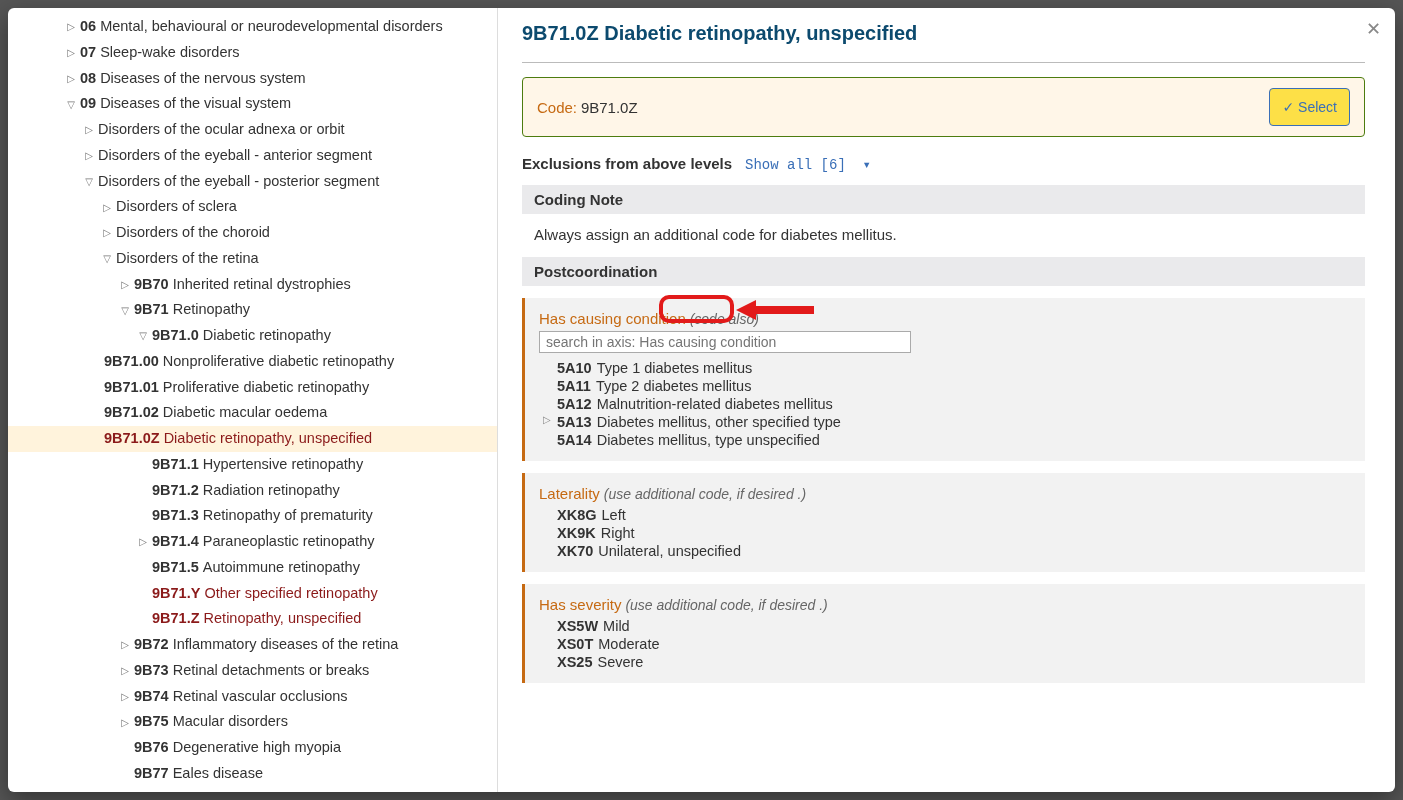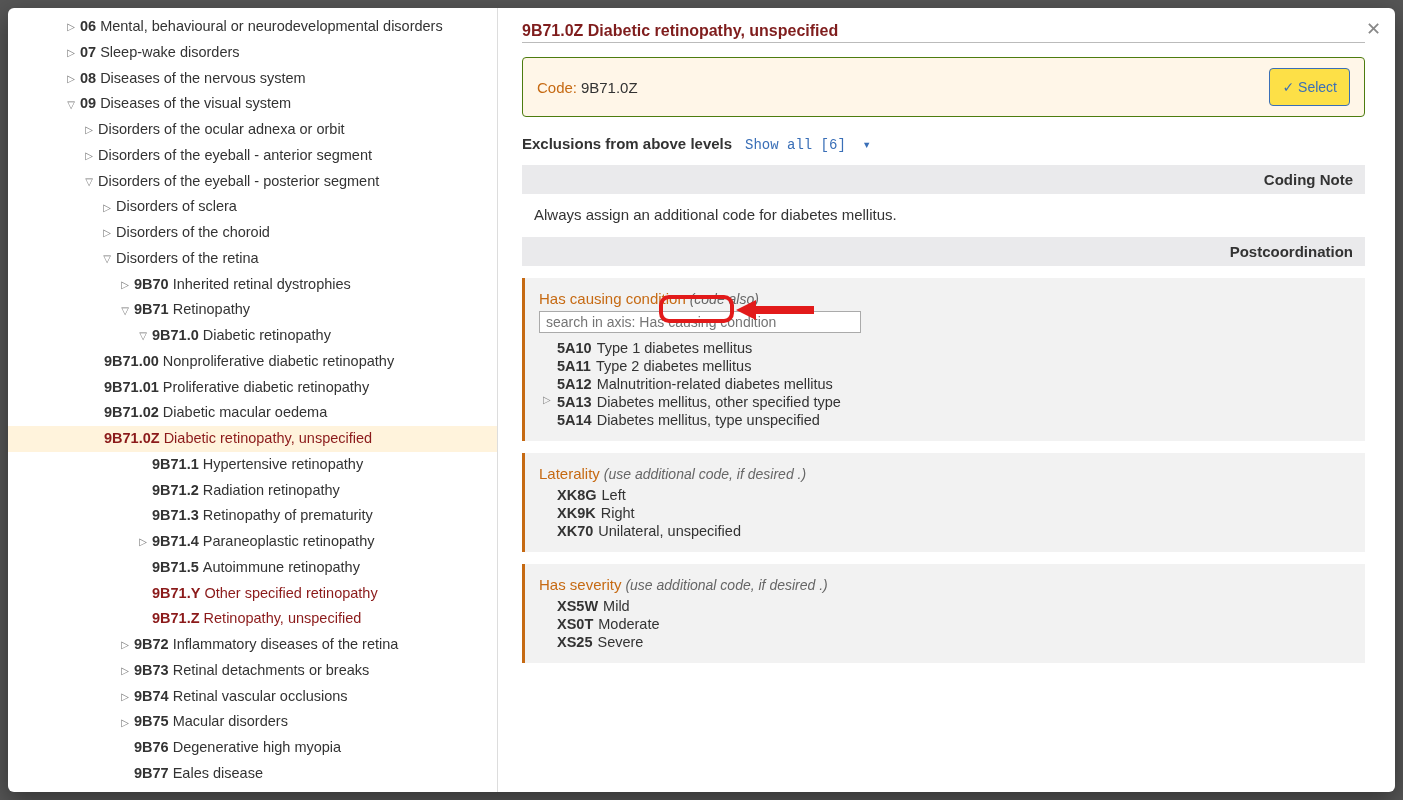--- a/index.html
+++ b/index.html
@@ -71,25 +71,25 @@
     .lvl-4 { padding-left: 128px; }
     .lvl-5 { padding-left: 80px; }
 
     
     .right-panel {
       flex: 1;
       padding: 14px 30px 14px 24px;
       overflow-y: auto;
     }
     h1.title {
-      font-size: 16px;
+      font-size: 20px;
       font-weight: bold;
-      color: #7f1d1d;
+      color: #0c4a6e;
       border-bottom: 1px solid #bbb;
-      padding-bottom: 2px;
+      padding-bottom: 17px;
       margin-bottom: 14px;
     }
     .code-bar {
       background: #fff6e8;
       border: 1px solid #4d7c0f;
       border-radius: 4px;
       padding: 10px 14px;
       display: flex;
       align-items: center;
       justify-content: space-between;
@@ -109,21 +109,20 @@
     .excl-line { margin-bottom: 12px; }
     .excl-line b { font-size: 15px; }
     .show-all { color: #3a6fb7; font-size: 14px; margin-left: 9px; cursor: pointer; font-family: Liberation Mono, monospace; }
     .section-bar {
       background: #eaeaec;
       padding: 6px 12px;
       font-weight: bold;
       color: #333;
       margin-top: 0;
       font-size: 15px;
-      text-align: right;
     }
     .coding-note-body {
       padding: 12px 12px 14px 12px;
       font-size: 15px;
     }
     .postcoord-box {
       background: #f2f2f2;
       margin-top: 12px;
       padding: 12px 14px;
       border-left: 3px solid #c66a13;
@@ -131,21 +130,21 @@
     .postcoord-box .axis-title {
       color: #c66a13;
       font-size: 15px;
     }
     .postcoord-box .axis-suffix {
       color: #666;
       font-style: italic;
       font-size: 14px;
     }
     .axis-search {
-      width: 322px;
+      width: 372px;
       padding: 2px 6px;
       font-size: 14px;
       color: #888;
       border: 1px solid #aaa;
       margin: 4px 0 6px 0;
       display: block;
     }
     .axis-option {
       padding: 1px 0 1px 18px;
       font-size: 14.5px;

